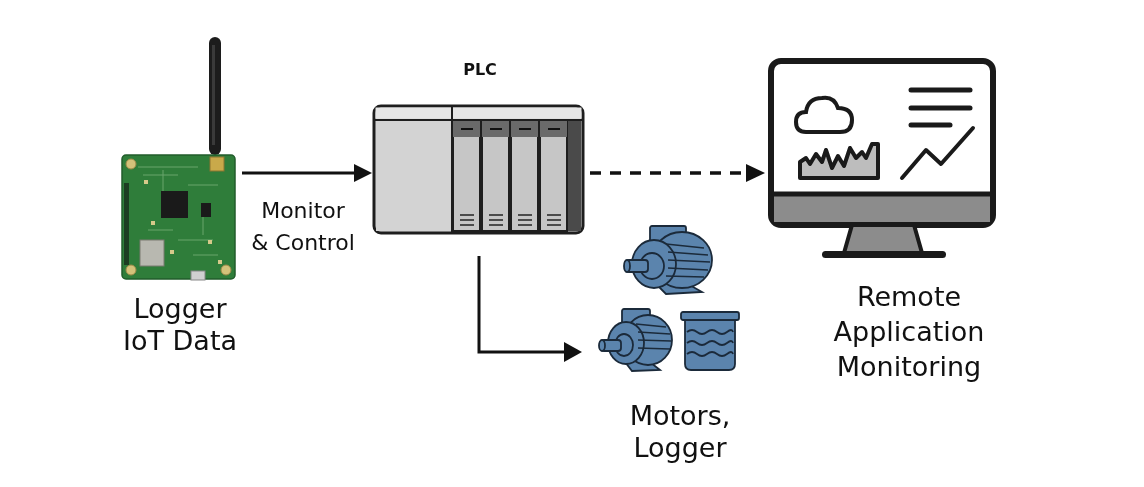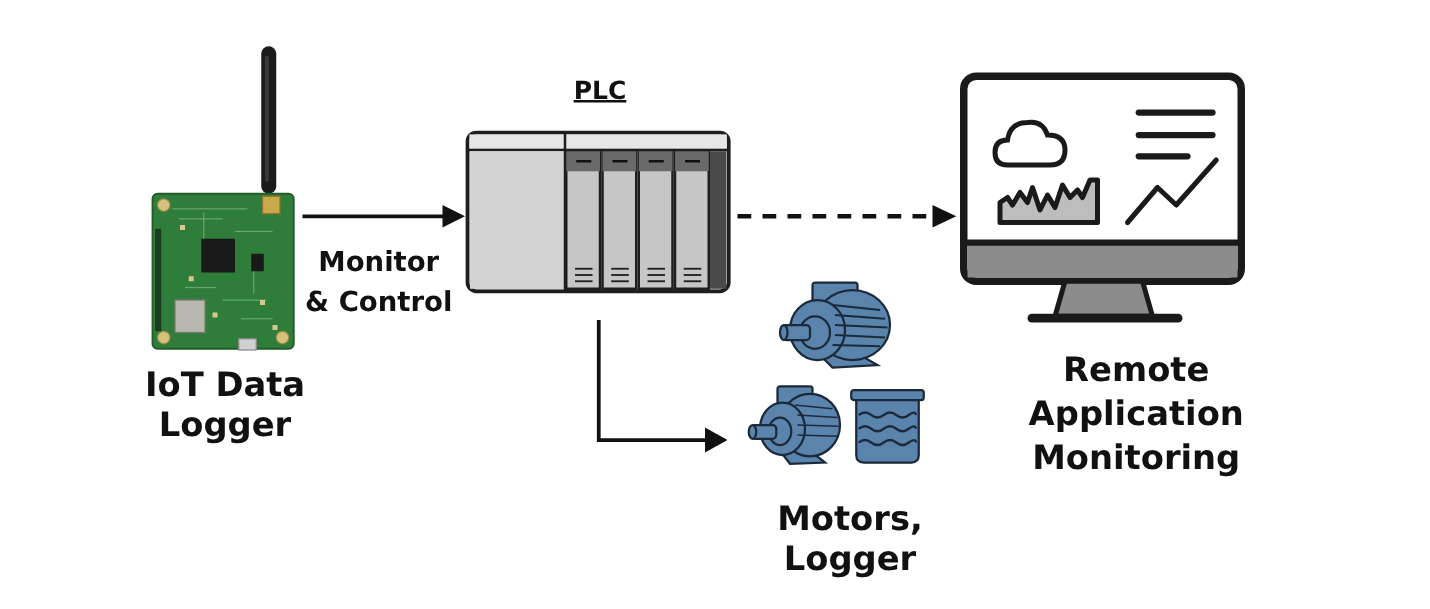--- a/index.html
+++ b/index.html
@@ -1,22 +1,22 @@
 <!DOCTYPE html>
 <html><head>
 <meta charset="utf-8">
 <style>
   html, body { margin: 0; padding: 0; background: #ffffff; }
   body { width: 1144px; height: 487px; position: relative; overflow: hidden;
          font-family: "Liberation Sans", sans-serif; color: #111; }
-  .label { position: absolute; text-align: center; font-weight: 700; color: #111;
+  .label { position: absolute; text-align: center; font-weight: 400; color: #111;
            font-family: "DejaVu Sans", sans-serif; line-height: 1.18; }
   .lbl-big { font-size: 27px; }
   .lbl-mid { font-size: 22px; }
-  .lbl-title { font-size: 20px; font-weight: 700; text-decoration: underline; }
+  .lbl-title { font-size: 16px; font-weight: 700; }
   svg { position: absolute; overflow: visible; }
 </style>
 </head>
 <body>
 
 <svg style="left:118px;top:35px" width="125" height="250" viewBox="0 0 125 250">
 
   <rect x="91" y="2" width="12" height="118" rx="6" fill="#1c1c1c"></rect>
   <rect x="94" y="10" width="3" height="100" fill="#3a3a3a"></rect>
 
@@ -51,22 +51,22 @@
 
   <g fill="#d6c98a">
     <rect x="26" y="145" width="4" height="4"></rect>
       <rect x="33" y="186" width="4" height="4"></rect>
     <rect x="90" y="205" width="4" height="4"></rect>
       <rect x="52" y="215" width="4" height="4"></rect>
     <rect x="100" y="225" width="4" height="4"></rect>
   </g>
 </svg>
 <div class="label lbl-big" style="left:95px;top:293px;width:170px;">
+  <div>Logger</div>
   <div>IoT Data</div>
-  <div>Logger</div>
 </div>
 
 <svg style="left:240px;top:160px" width="135" height="30">
   <line x1="2" y1="13" x2="118" y2="13" stroke="#111" stroke-width="3"></line>
   <polygon points="114,4 132,13 114,22" fill="#111"></polygon>
 </svg>
 <div class="label lbl-mid" style="left:243px;top:195px;width:120px;line-height:1.45;">
   <div>Monitor</div>
   <div>&amp; Control</div>
 </div>

